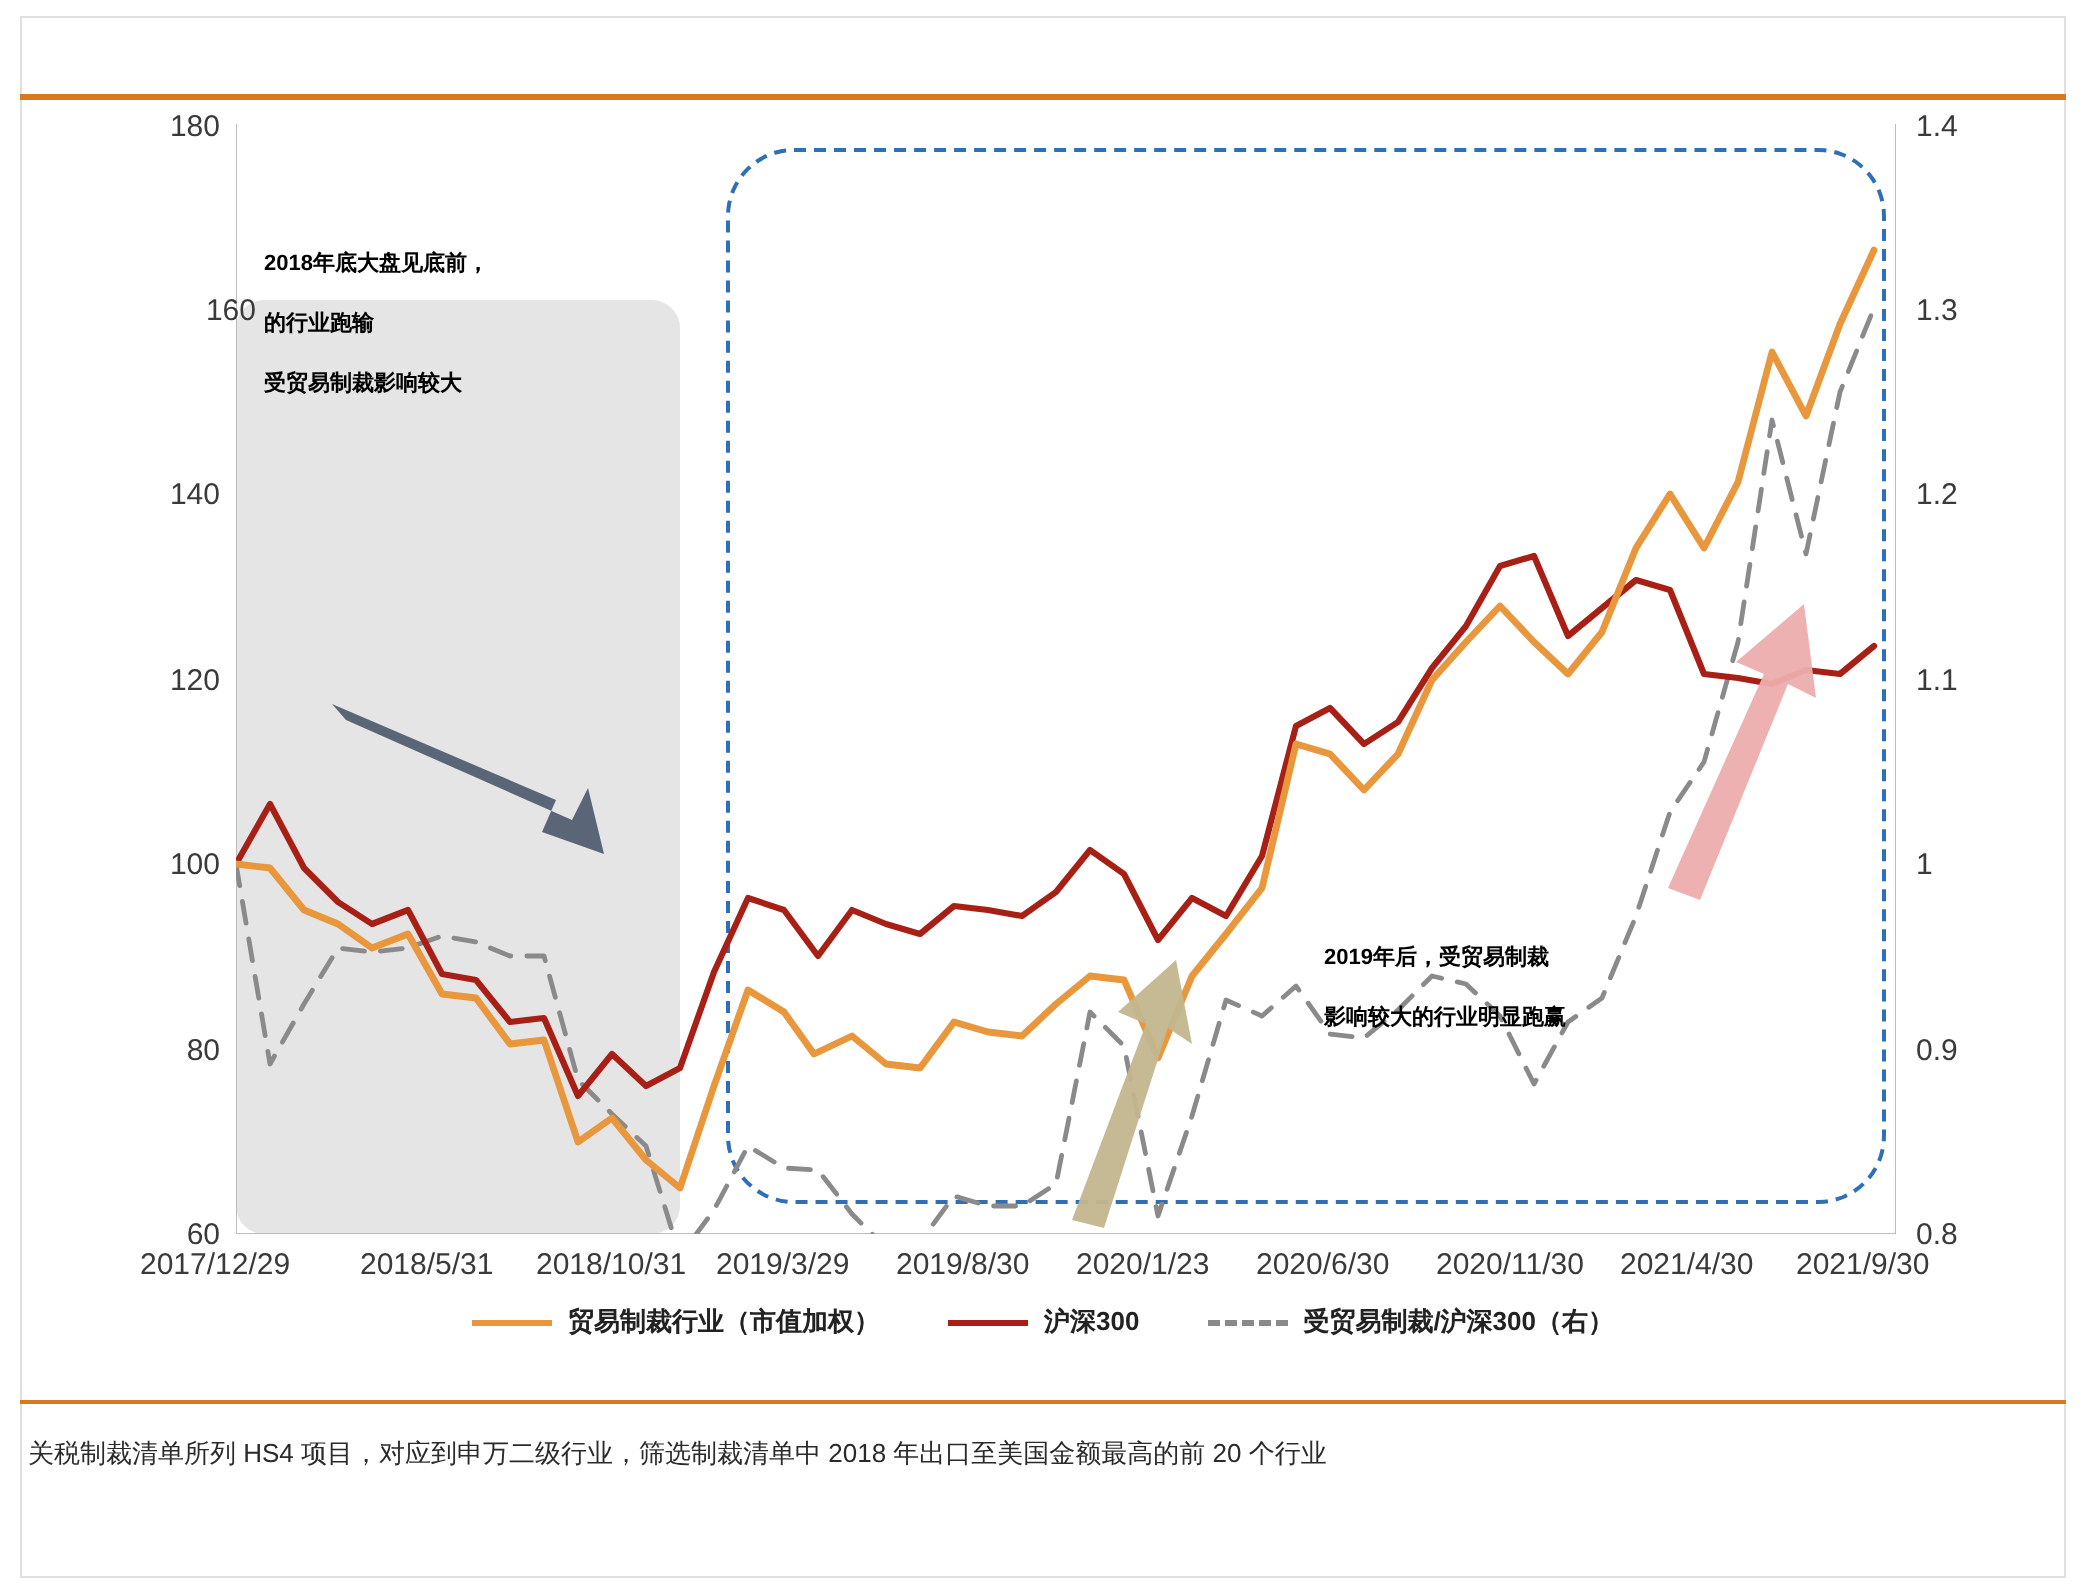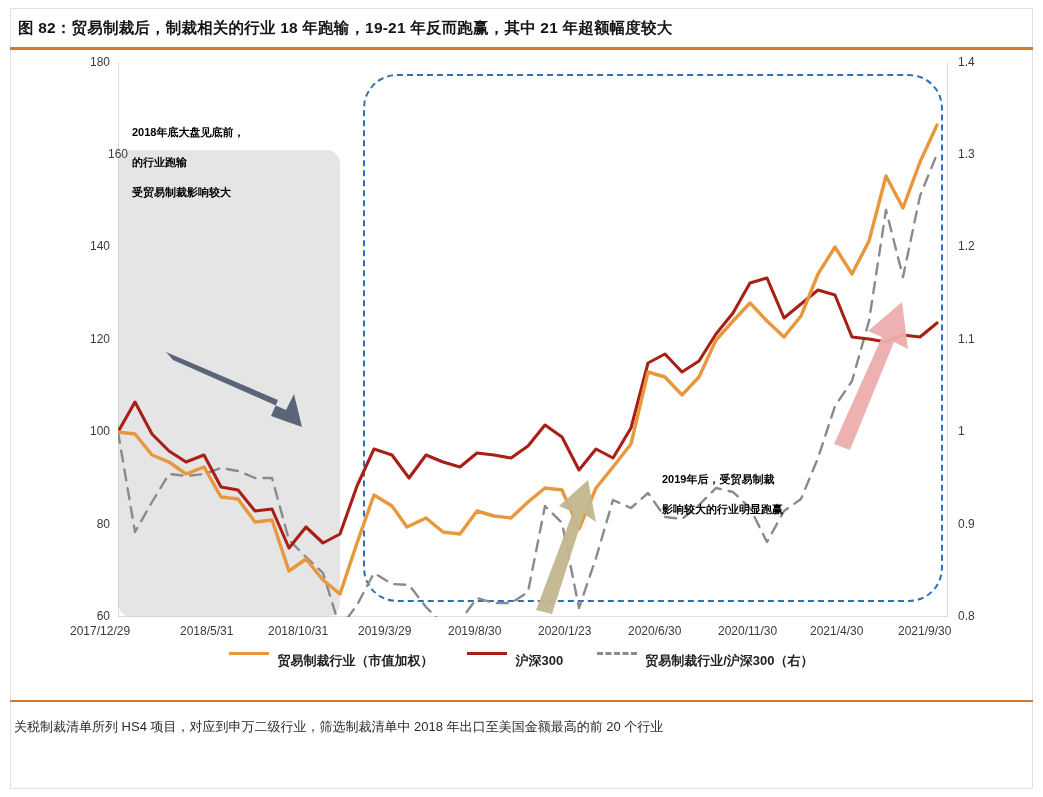--- a/index.html
+++ b/index.html
@@ -58,21 +58,21 @@
   }
   .plot {
     position: absolute;
     left: 108px;
     top: 10px;
     width: 830px;
     height: 555px;
   }
   .tick-label {
     position: absolute;
-    font-size: 12px;
+    font-size: 15px;
     color: #3a3a3a;
     font-family: "Liberation Sans", sans-serif;
     white-space: nowrap;
   }
   .y-left .tick-label { text-align: right; }
   .shade-box {
     position: absolute;
     background: #e4e4e4;
     border-radius: 14px;
     opacity: 0.95;
@@ -97,21 +97,21 @@
     left: 0;
     top: 600px;
     width: 1023px;
     display: flex;
     justify-content: center;
     align-items: center;
     gap: 34px;
   }
   .legend-item {
     display: flex;
-    align-items: flex-start;
+    align-items: center;
     gap: 8px;
     font-size: 13px;
     font-weight: bold;
     color: #222;
     white-space: nowrap;
   }
   .swatch {
     display: inline-block;
     width: 40px;
     height: 0;
@@ -148,23 +148,20 @@
     pointer-events: none;
   }
 </style>
 </head>
 <body>
 
 <div class="page">
 
   <div class="outer-border"></div>
 
-  <div class="title-bar">
-    <div class="title-text">图 82：贸易制裁后，制裁相关的行业 18 年跑输，19-21 年反而跑赢，其中 21 年超额幅度较大</div>
-  </div>
   <div class="title-rule"></div>
 
   <div class="chart-area">
 
     <div class="plot">
 
       <div class="shade-box" style="left:0px; top:88px; width:222px; height:467px;"></div>
 
       <div class="dash-box" style="left:245px; top:12px; width:580px; height:528px;"></div>
 
@@ -254,21 +251,21 @@
       <div class="legend-item">
         <span class="swatch" style="border-top-color:#e8973c;"></span>
         <span>贸易制裁行业（市值加权）</span>
       </div>
       <div class="legend-item">
         <span class="swatch" style="border-top-color:#a81f16;"></span>
         <span>沪深300</span>
       </div>
       <div class="legend-item">
         <span class="swatch" style="border-top-color:#8a8a8a; border-top-style:dashed;"></span>
-        <span>贸易制裁行业/沪深300（右）</span>
+        <span>受贸易制裁/沪深300（右）</span>
       </div>
     </div>
   </div>
 
   <div class="footer-rule"></div>
   <div class="footer">
     <div>关税制裁清单所列 HS4 项目，对应到申万二级行业，筛选制裁清单中 2018 年出口至美国金额最高的前 20 个行业</div>
   </div>
 
 </div>

